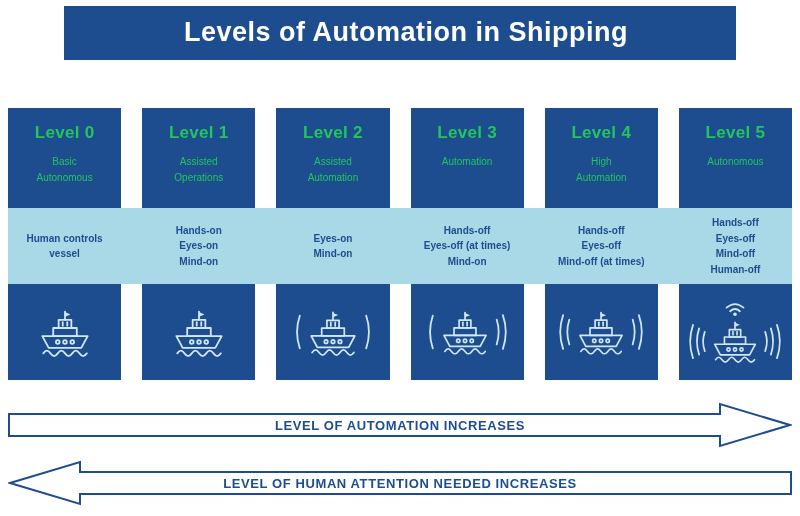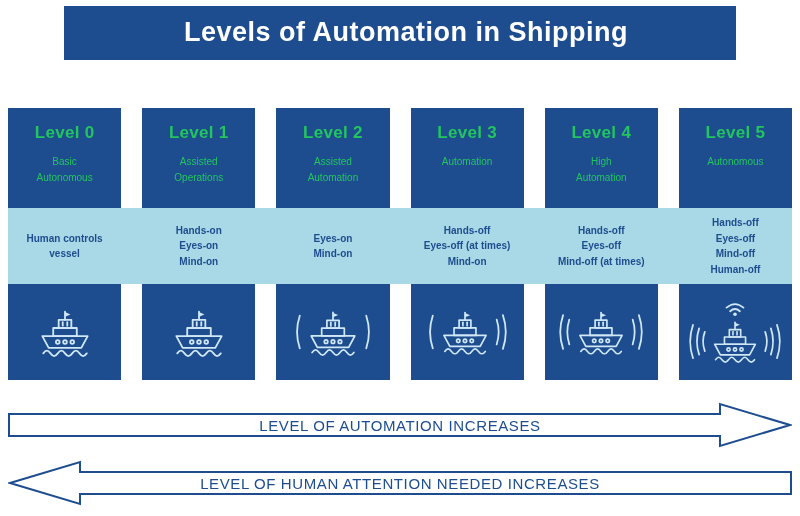--- a/index.html
+++ b/index.html
@@ -64,22 +64,22 @@
   .ship,.waves,.wifi{color:var(--shipline,#cfe7f6);display:block;}
   .flip{transform:scaleX(-1);}
 
   .arrow-wrap{position:relative;margin:22px 8px 0 8px;height:46px;}
   .arrow-wrap.second{margin-top:12px;}
   .arrow-wrap svg{position:absolute;left:0;top:0;width:100%;height:100%;}
   .arrow-label{
     position:absolute;left:0;top:0;right:0;bottom:0;
     display:flex;align-items:center;justify-content:center;
     color:var(--ink,#1d4d8f);
-    font-weight:normal;
-    font-size:15px;
+    font-weight:bold;
+    font-size:13px;
     letter-spacing:.6px;
   }
 </style>
 </head>
 <body>
 
 <svg width="0" height="0" style="position:absolute" aria-hidden="true">
   <defs>
     <symbol id="sym-ship" viewBox="0 0 64 54">
       <g fill="none" stroke="currentColor" stroke-width="2" stroke-linecap="round" stroke-linejoin="round">

